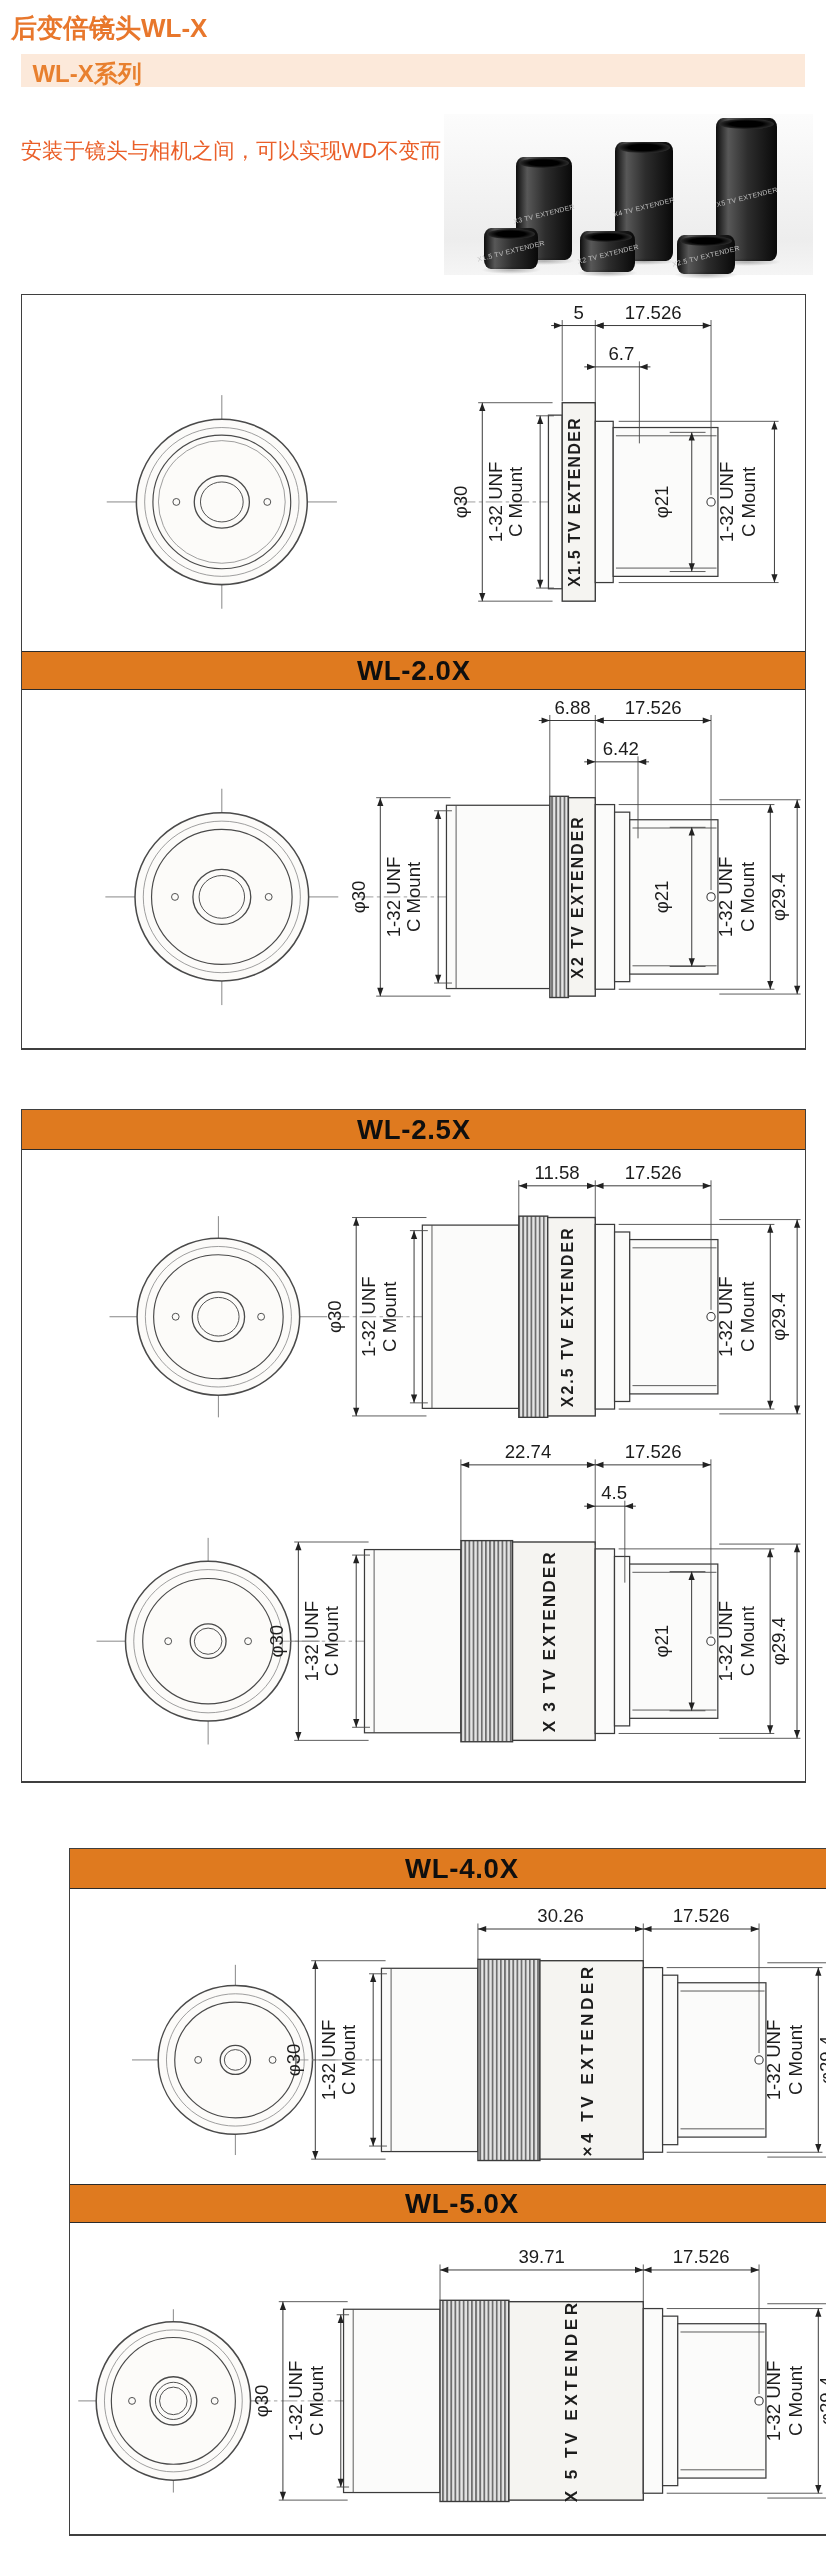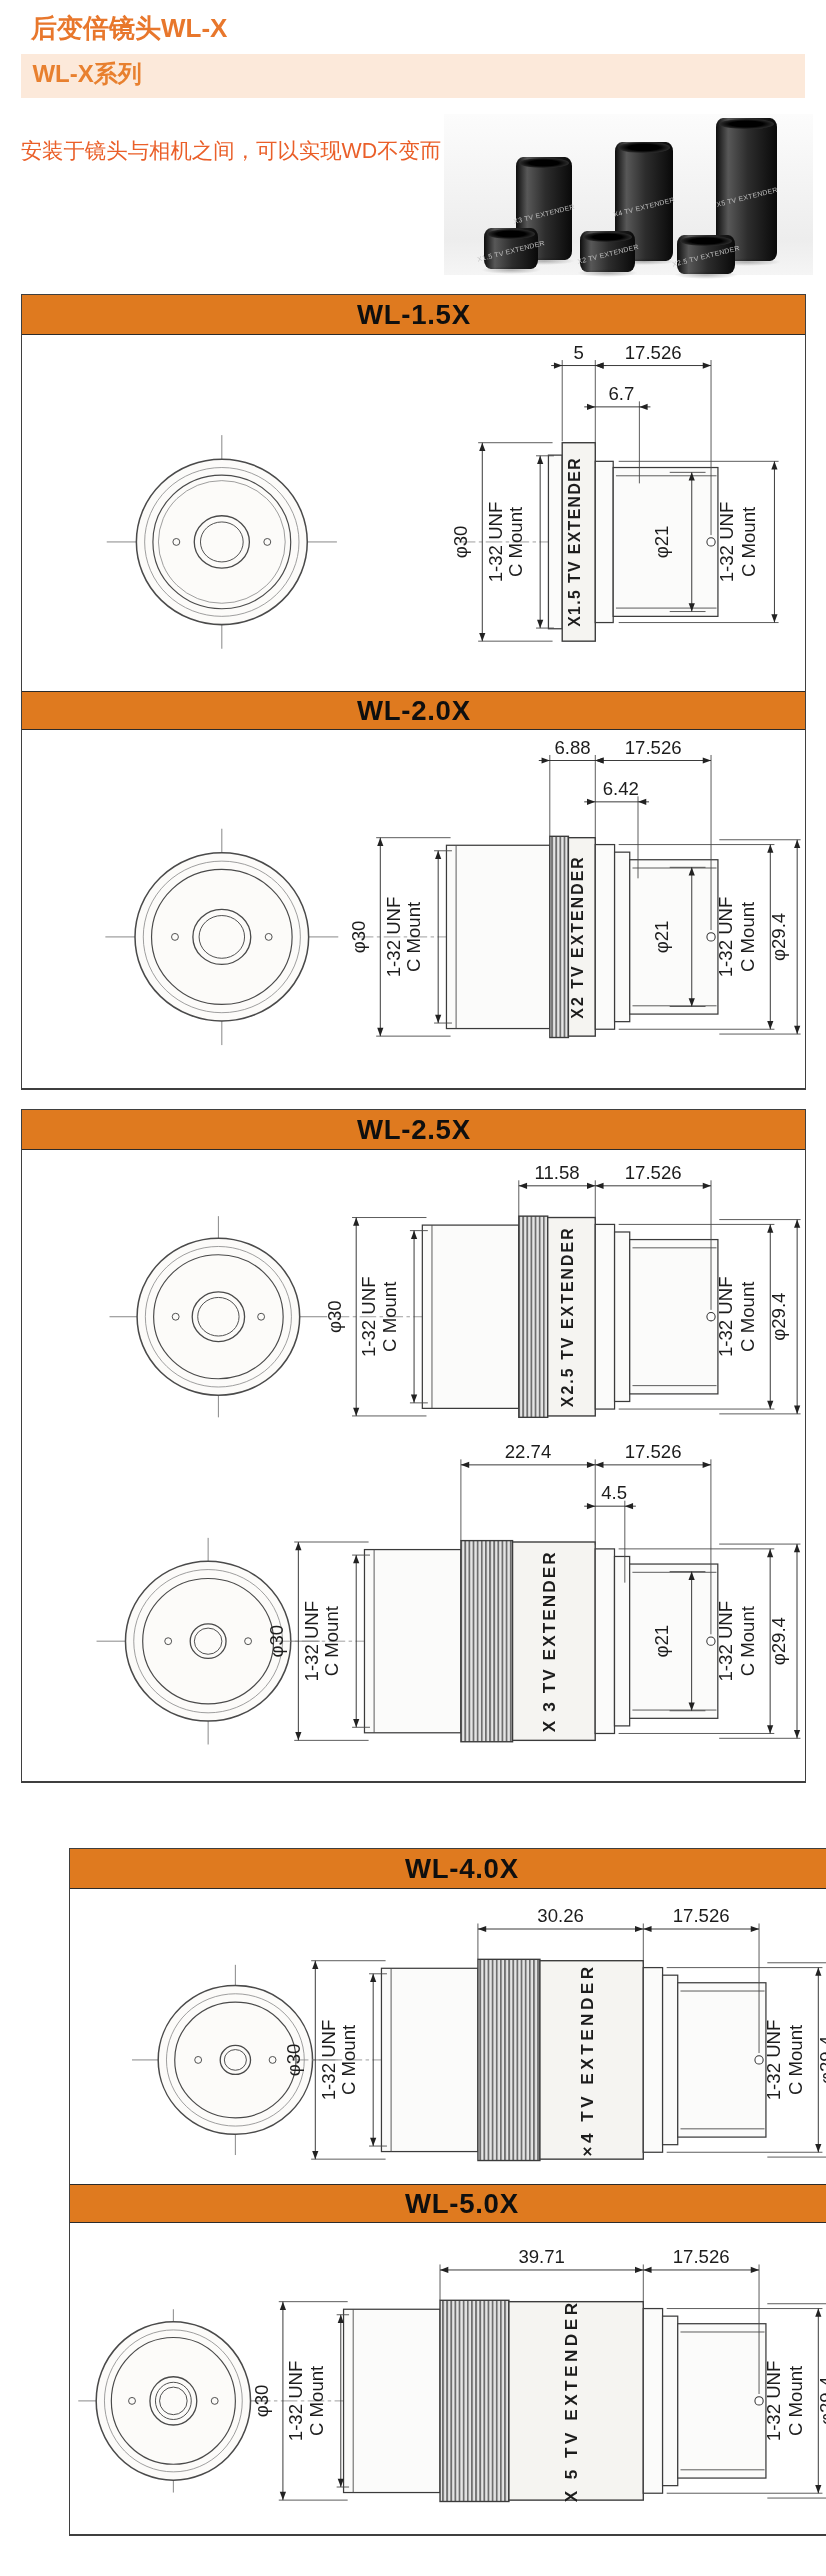--- a/index.html
+++ b/index.html
@@ -1,19 +1,19 @@
 <!DOCTYPE html>
 <html style="font-size:11px"><head>
 <meta charset="utf-8">
 <style>
   html,body{margin:0;padding:0;background:#fff;}
   .page{position:relative;width:827px;height:2576px;background:#fff;overflow:hidden;
         font-family:"Liberation Sans","DejaVu Sans",sans-serif;}
-  .doc-title{position:absolute;left:31px;top:11px;font-size:26px;font-weight:700;color:#E8772C;}
-  .series-bar{position:absolute;left:21.4px;top:54px;width:784px;height:44px;background:#FCE9DA;}
+  .doc-title{position:absolute;left:11px;top:11px;font-size:26px;font-weight:700;color:#E8772C;}
+  .series-bar{position:absolute;left:21.4px;top:54px;width:784px;height:33px;background:#FCE9DA;}
   .series-bar span{display:block;padding-left:11px;line-height:40px;font-size:24px;font-weight:600;color:#E8802F;}
   .desc{position:absolute;left:20.7px;top:134px;font-size:21.4px;line-height:35px;font-weight:500;color:#EA5F29;}
   .photo{position:absolute;left:444px;top:114px;width:369px;height:161px;
          background:linear-gradient(180deg,#fcfcfc 0%,#ededed 78%,#f5f5f5 100%);}
   .lz{position:absolute;background:linear-gradient(90deg,#0d0d0d 0%,#585858 20%,#2d2d2d 52%,#090909 100%);
       border-radius:6.9px/9px;}
   .lz::before{content:"";position:absolute;left:5%;right:5%;top:0.7px;height:10.3px;border-radius:50%;
       background:radial-gradient(ellipse at center,#000 42%,#2e2e2e 72%,#4d4d4d 100%);}
   .lz::after{content:"";position:absolute;left:-6%;right:-6%;bottom:-4.8px;height:7.6px;border-radius:50%;
       background:radial-gradient(ellipse at center,rgba(0,0,0,.28),rgba(0,0,0,0) 70%);}
@@ -65,23 +65,20 @@
       </div>
     <div class="lz lz5">
         <span class="lens-label">X2 TV EXTENDER</span>
       </div>
     <div class="lz lz6">
         <span class="lens-label">X2.5 TV EXTENDER</span>
       </div>
   </div>
 
   <div class="panel panel-a">
-    <div class="sec-bar">
-        <span>WL-1.5X</span>
-      </div>
     <svg class="draw" width="780" height="356" viewBox="0 0 1132 516">
         <line x1="290" y1="145" x2="290" y2="455" stroke="#6f6f6f" stroke-width="1.2"></line>
         <line x1="123" y1="300" x2="457" y2="300" stroke="#6f6f6f" stroke-width="1.2"></line>
         <ellipse cx="290" cy="300" rx="124" ry="120" fill="#fcfbf9" stroke="#4a4a4a" stroke-width="2.2"></ellipse>
         <ellipse cx="290" cy="300" rx="112" ry="108" fill="none" stroke="#8a8a8a" stroke-width="1.2"></ellipse>
         <ellipse cx="290" cy="300" rx="100" ry="97" fill="none" stroke="#4a4a4a" stroke-width="1.7"></ellipse>
         <ellipse cx="290" cy="300" rx="92" ry="89" fill="none" stroke="#8a8a8a" stroke-width="1.2"></ellipse>
         <ellipse cx="290" cy="300" rx="40" ry="38" fill="none" stroke="#4a4a4a" stroke-width="1.9"></ellipse>
         <ellipse cx="290" cy="300" rx="31" ry="29" fill="none" stroke="#4a4a4a" stroke-width="1.4"></ellipse>
         <circle cx="224" cy="300" r="5" fill="none" stroke="#4a4a4a" stroke-width="1.4"></circle>

